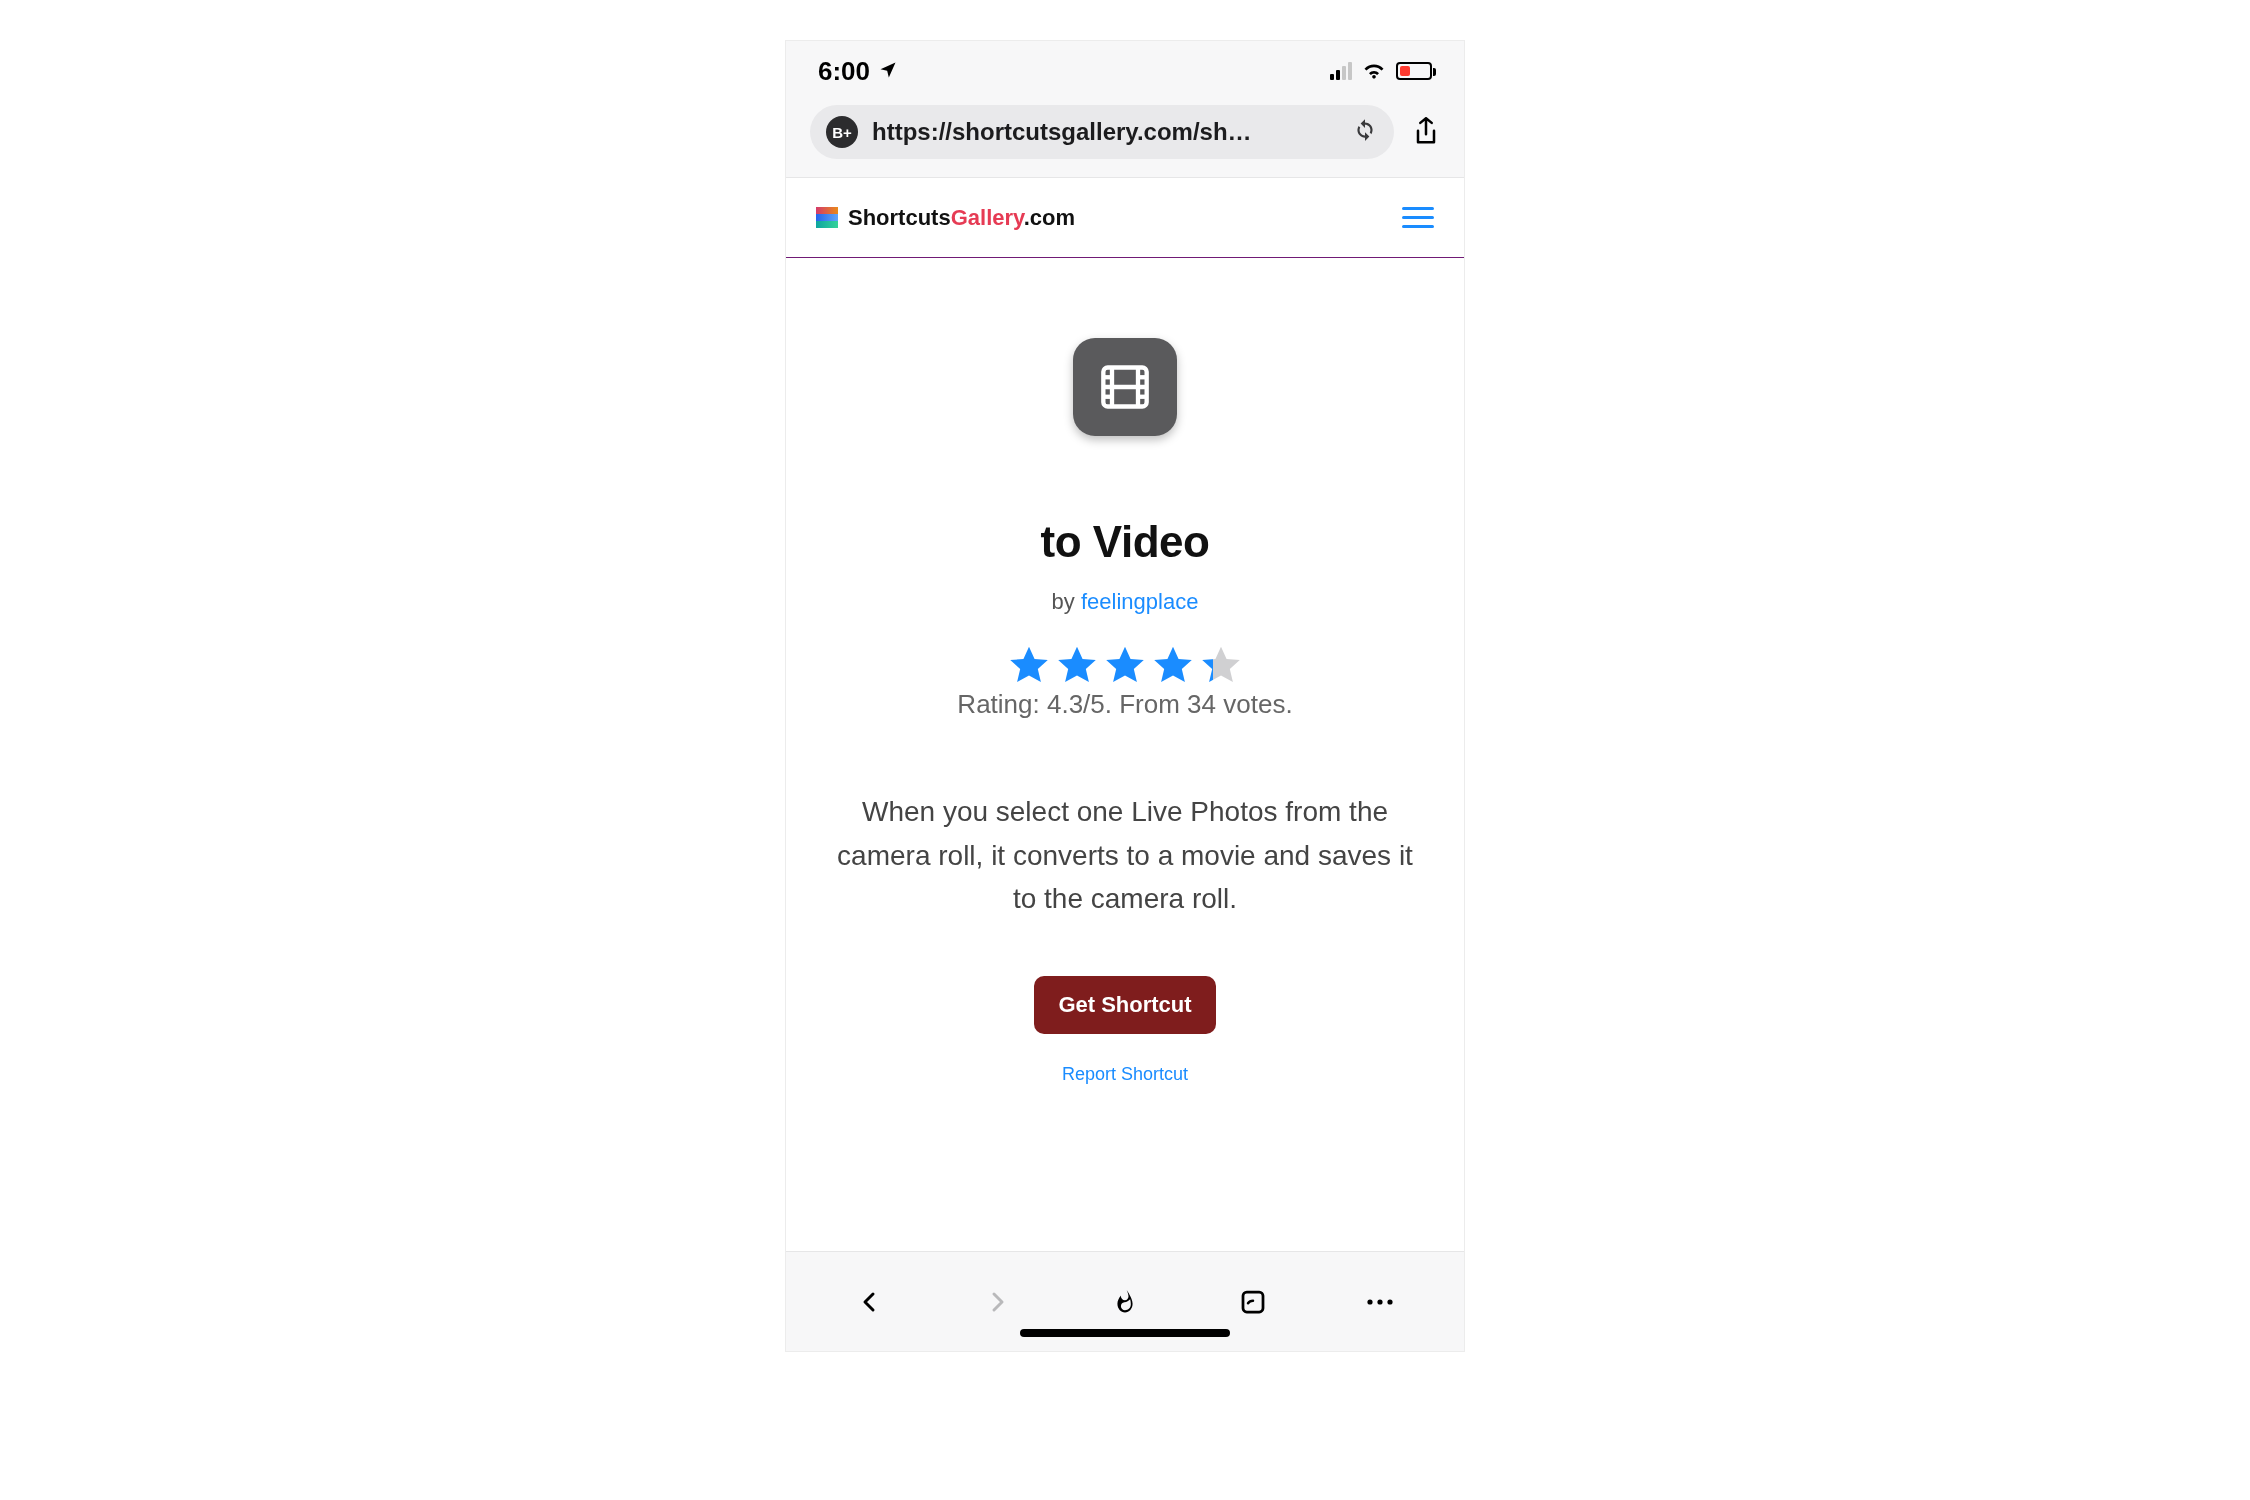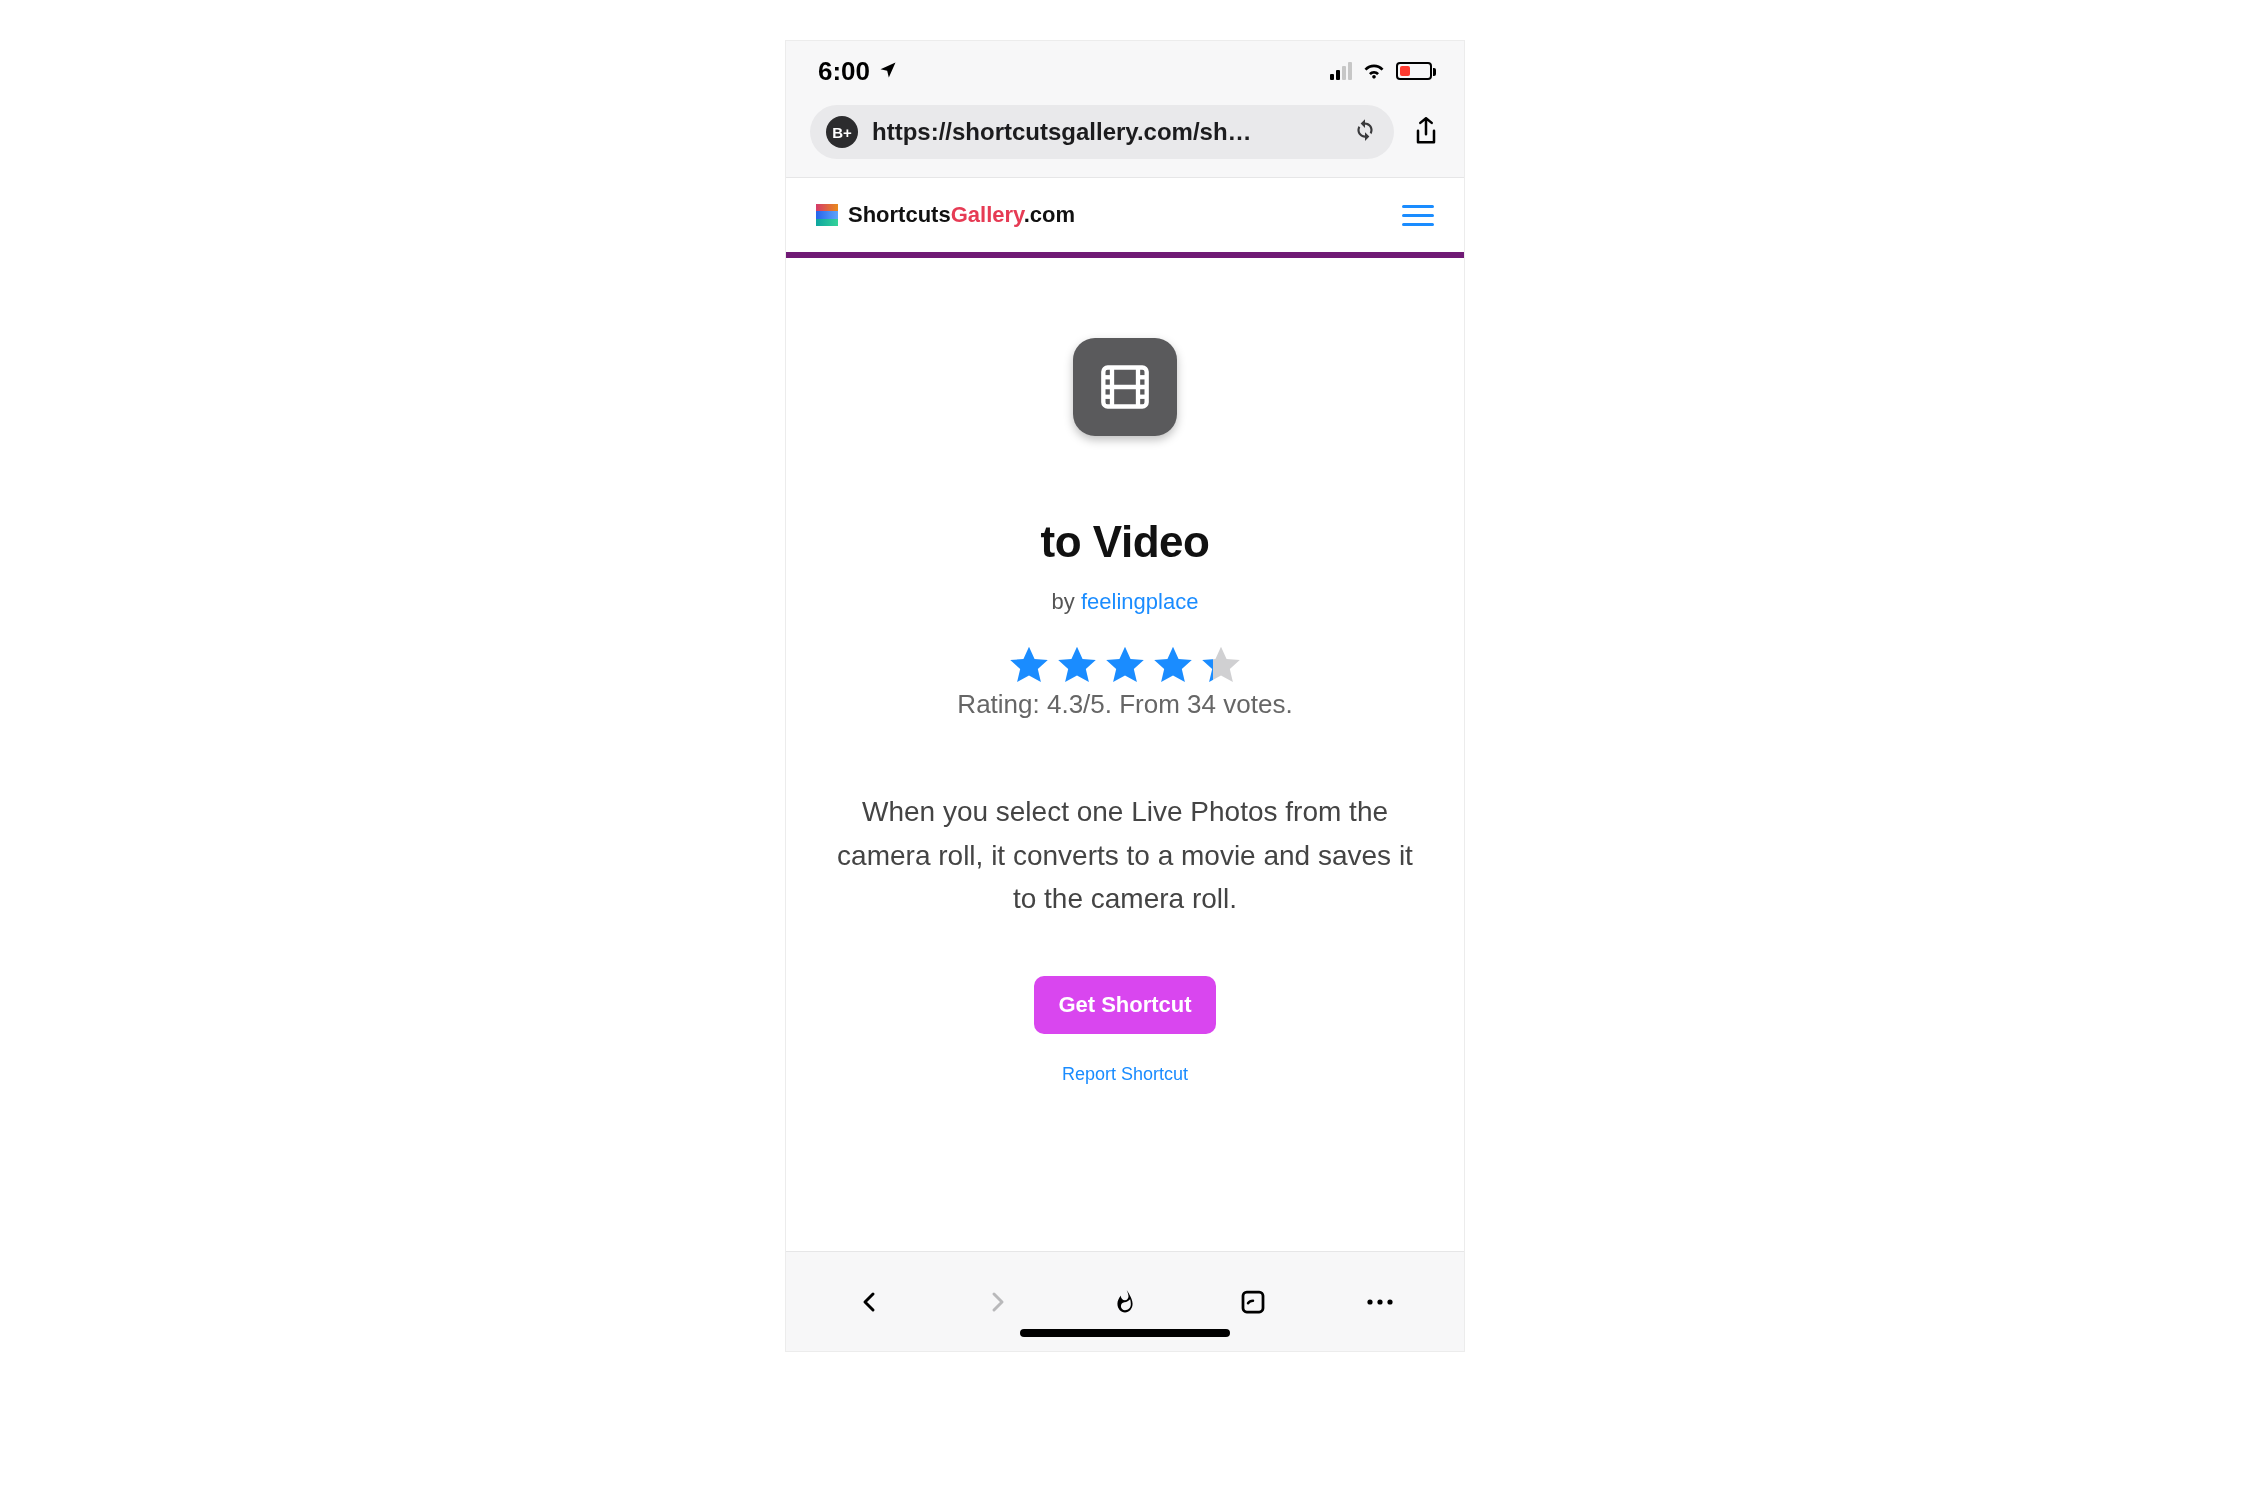--- a/index.html
+++ b/index.html
@@ -72,21 +72,21 @@
     width:32px;height:32px;border-radius:50%;
     background:#2c2c2e;color:#fff;font-size:15px;font-weight:700;
     display:flex;align-items:center;justify-content:center;
   }
   .url-text{flex:1; white-space:nowrap; overflow:hidden; text-overflow:ellipsis;}
   .share-btn svg{width:28px;height:32px;display:block;}
 
   
   .site-header{
     height:80px; display:flex; align-items:center; justify-on:space-between;
-    padding:0 30px; border-bottom:6px solid #701a75;
+    padding:0 30px; border-bottom:1px solid #701a75;
     justify-content:space-between;
   }
   .site-logo{display:flex;align-items:center;gap:10px;}
   .logo-mark{width:22px;height:22px;display:flex;flex-direction:column;}
   .logo-mark span{flex:1;}
   .logo-mark span:nth-child(1){background:linear-gradient(90deg,#d43a6b,#e98a1b);}
   .logo-mark span:nth-child(2){background:linear-gradient(90deg,#2563eb,#60a5fa);}
   .logo-mark span:nth-child(3){background:linear-gradient(90deg,#0ea5a0,#34d399);}
   .logo-text{font-size:22px;font-weight:800;color:#111;}
   .logo-text .accent{color:#e63b54;}
@@ -103,21 +103,21 @@
   }
   .app-icon svg{width:52px;height:52px;}
   .title{font-size:44px;font-weight:800;color:#111;line-height:1.15;letter-spacing:-0.5px;}
   .byline{margin-top:22px;font-size:22px;color:#555;text-align:center;}
   .byline a{color:#1a8cff;text-decoration:none;}
   .stars{margin-top:28px;display:flex;justify-content:center;gap:2px;}
   .rating-text{margin-top:0;font-size:26px;color:#666;}
   .desc{margin-top:70px;font-size:28px;color:#444;line-height:1.55;padding:0 4px;}
   .cta{
     margin-top:56px;display:inline-block;
-    background:#d946ef;color:#fff;font-weight:700;font-size:22px;
+    background:#7f1d1d;color:#fff;font-weight:700;font-size:22px;
     padding:16px 24px;border-radius:10px;border:none;cursor:pointer;
   }
   .report{display:block;margin-top:30px;font-size:18px;color:#1a8cff;text-decoration:none;}
 
   
   .toolbar{
     position:absolute;left:0;right:0;bottom:0;height:100px;
     background:#f7f7f8;border-top:1px solid #e6e6e7;
     display:flflex;display:flex;align-items:center;justify-content:space-around;
     padding:0 20px;

